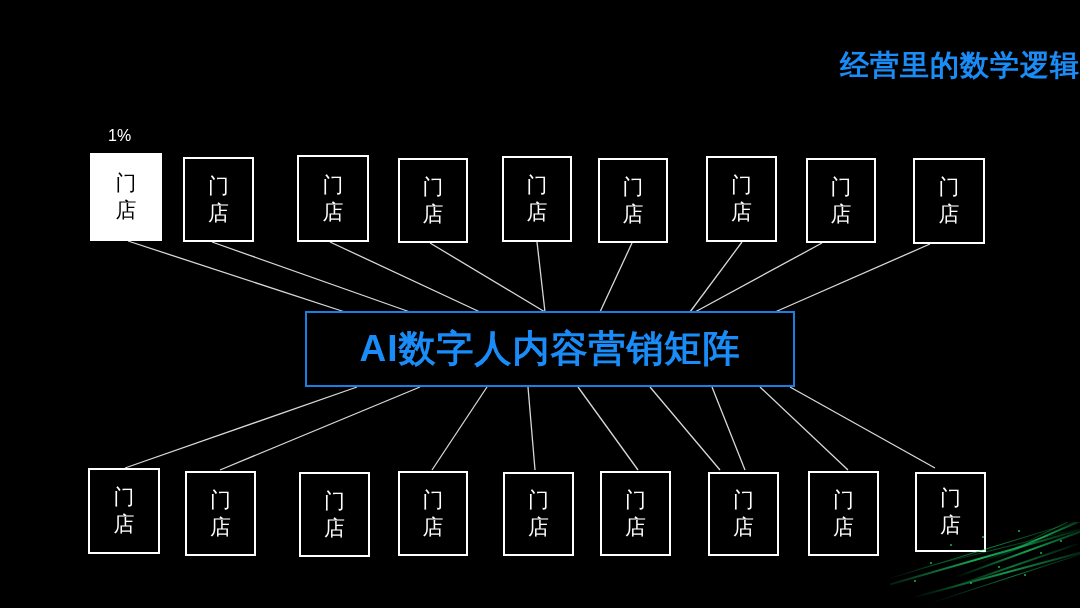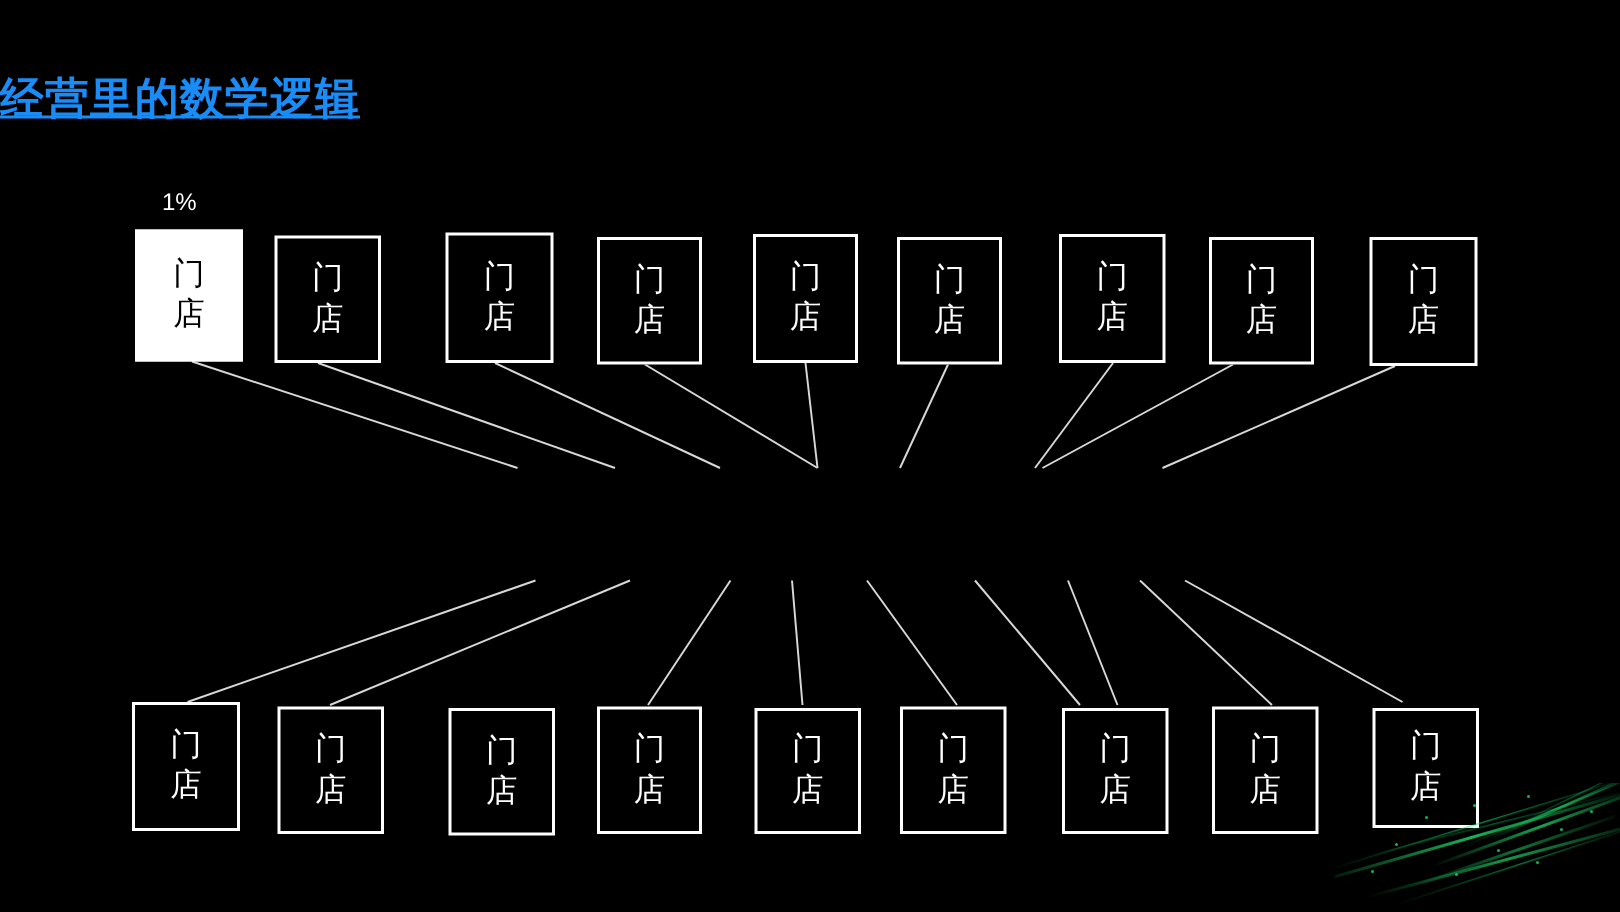--- a/index.html
+++ b/index.html
@@ -20,27 +20,26 @@
     background: #000000;
     overflow: hidden;
   }
 
   
   #title {
     position: absolute;
     left: 0;
     top: 46px;
     width: 1080px;
-    text-align: left;
+    text-align: right;
     font-size: 29px;
     font-weight: bold;
     letter-spacing: 1px;
     color: #1a8cf7;
     white-space: nowrap;
-    text-decoration: underline;
   }
 
   
   #wires {
     position: absolute;
     left: 0;
     top: 0;
     width: 1080px;
     height: 608px;
   }
@@ -232,20 +231,23 @@
       <div class="store" style="left: 808px; top: 471px; width: 71px; height: 85px;">
         <span class="ch">门</span>
         <span class="ch">店</span>
       </div>
       <div class="store" style="left: 915px; top: 472px; width: 71px; height: 80px;">
         <span class="ch">门</span>
         <span class="ch">店</span>
       </div>
     </div>
 
+  <div id="hub" style="left: 305px; top: 311px; width: 490px; height: 76px; border-color: rgb(26, 127, 224);">
+    <span id="hub-label" style="color: rgb(26, 140, 247);">AI数字人内容营销矩阵</span>
+  </div>
 
   <div id="deco">
       <div class="streak" style="left: -30px; top: 70px; width: 230px; opacity: 0.95; transform: rotate(-16deg);"></div>
       <div class="streak thin" style="left: -20px; top: 62px; width: 220px; opacity: 0.7; transform: rotate(-17deg);"></div>
       <div class="streak" style="left: 10px; top: 78px; width: 200px; opacity: 0.8; transform: rotate(-15deg);"></div>
       <div class="streak thin" style="left: 30px; top: 84px; width: 180px; opacity: 0.6; transform: rotate(-18deg);"></div>
       <div class="streak" style="left: 55px; top: 58px; width: 160px; opacity: 0.85; transform: rotate(-20deg);"></div>
       <div class="streak thin" style="left: 70px; top: 48px; width: 140px; opacity: 0.55; transform: rotate(-22deg);"></div>
       <div class="streak" style="left: 95px; top: 40px; width: 115px; opacity: 0.7; transform: rotate(-24deg);"></div>
       <div class="streak thin" style="left: 115px; top: 30px; width: 95px; opacity: 0.5; transform: rotate(-26deg);"></div>

